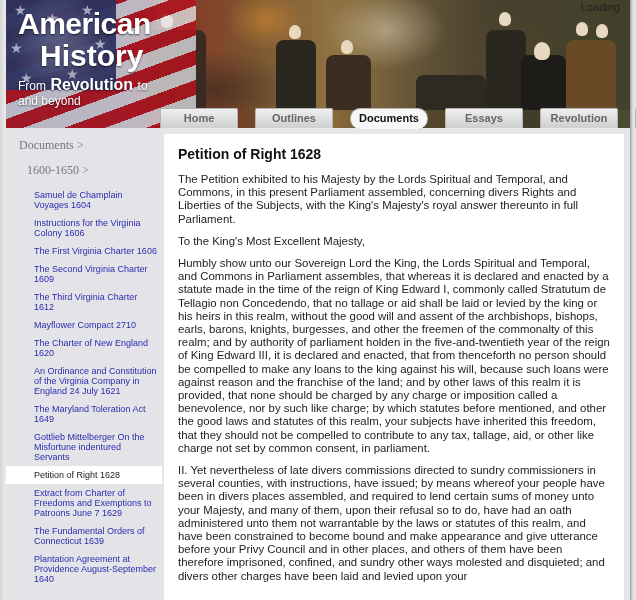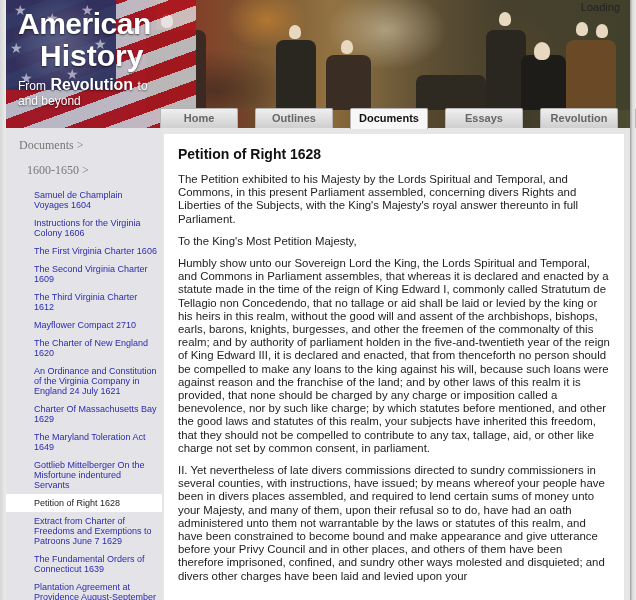--- a/index.html
+++ b/index.html
@@ -153,48 +153,47 @@
       <span class="small">to</span>
     </span>
     <span class="subtitle-line3">and beyond</span>
   </div>
   <div class="loading">Loading</div>
 </div>
 
 <div class="tabs">
   <div class="tab" style="width:76px;">Home</div>
   <div class="tab" style="width:76px;">Outlines</div>
-  <div class="tab active" style="width:76px;">Documents</div>
+  <div class="tab active" style="width:76px;border-radius:10px;">Documents</div>
   <div class="tab" style="width:76px;">Essays</div>
   <div class="tab" style="width:76px;">Revolution</div>
   <div class="tab" style="width:72px;">Fundamental</div>
 </div>
 
 <div class="sidebar">
   <span class="crumb crumb1">Documents &gt;</span>
   <span class="crumb crumb2">1600-1650 &gt;</span>
   <div class="nav-list">
     <a class="nav-item">Samuel de Champlain Voyages 1604</a>
     <a class="nav-item">Instructions for the Virginia Colony 1606</a>
     <a class="nav-item">The First Virginia Charter 1606</a>
     <a class="nav-item">The Second Virginia Charter 1609</a>
     <a class="nav-item">The Third Virginia Charter 1612</a>
     <a class="nav-item">Mayflower Compact 2710</a>
     <a class="nav-item">The Charter of New England 1620</a>
     <a class="nav-item">An Ordinance and Constitution of the Virginia Company in England 24 July 1621</a>
-    <a class="nav-item">Charter Of Massachusetts Bay 1629</a>
     <a class="nav-item">The Maryland Toleration Act 1649</a>
     <a class="nav-item">Gottlieb Mittelberger On the Misfortune indentured Servants</a>
     <a class="nav-item active">Petition of Right 1628</a>
     <a class="nav-item">Extract from Charter of Freedoms and Exemptions to Patroons June 7 1629</a>
     <a class="nav-item">The Fundamental Orders of Connecticut 1639</a>
     <a class="nav-item">Plantation Agreement at Providence August-September 1640</a>
 
   </div>
 </div>
 
 <div class="content">
   <h1>Petition of Right 1628</h1>
   <p class="first">The Petition exhibited to his Majesty by the Lords Spiritual and Temporal, and Commons, in this present Parliament assembled, concerning divers Rights and Liberties of the Subjects, with the King's Majesty's royal answer thereunto in full Parliament.</p>
-  <p>To the King's Most Petition Majesty,</p>
+  <p>To the King's Most Excellent Majesty,</p>
   <p>Humbly show unto our Sovereign Lord the King, the Lords Spiritual and Temporal, and Commons in Parliament assembles, that whereas it is declared and enacted by a statute made in the time of the reign of King Edward I, commonly called Stratutum de Tellagio non Concedendo, that no tallage or aid shall be laid or levied by the king or his heirs in this realm, without the good will and assent of the archbishops, bishops, earls, barons, knights, burgesses, and other the freemen of the commonalty of this realm; and by authority of parliament holden in the five-and-twentieth year of the reign of King Edward III, it is declared and enacted, that from thenceforth no person should be compelled to make any loans to the king against his will, because such loans were against reason and the franchise of the land; and by other laws of this realm it is provided, that none should be charged by any charge or imposition called a benevolence, nor by such like charge; by which statutes before mentioned, and other the good laws and statutes of this realm, your subjects have inherited this freedom, that they should not be compelled to contribute to any tax, tallage, aid, or other like charge not set by common consent, in parliament.</p>
   <p>II. Yet nevertheless of late divers commissions directed to sundry commissioners in several counties, with instructions, have issued; by means whereof your people have been in divers places assembled, and required to lend certain sums of money unto your Majesty, and many of them, upon their refusal so to do, have had an oath administered unto them not warrantable by the laws or statutes of this realm, and have been constrained to become bound and make appearance and give utterance before your Privy Council and in other places, and others of them have been therefore imprisoned, confined, and sundry other ways molested and disquieted; and divers other charges have been laid and levied upon your</p>
 </div>
 
 </body></html>

